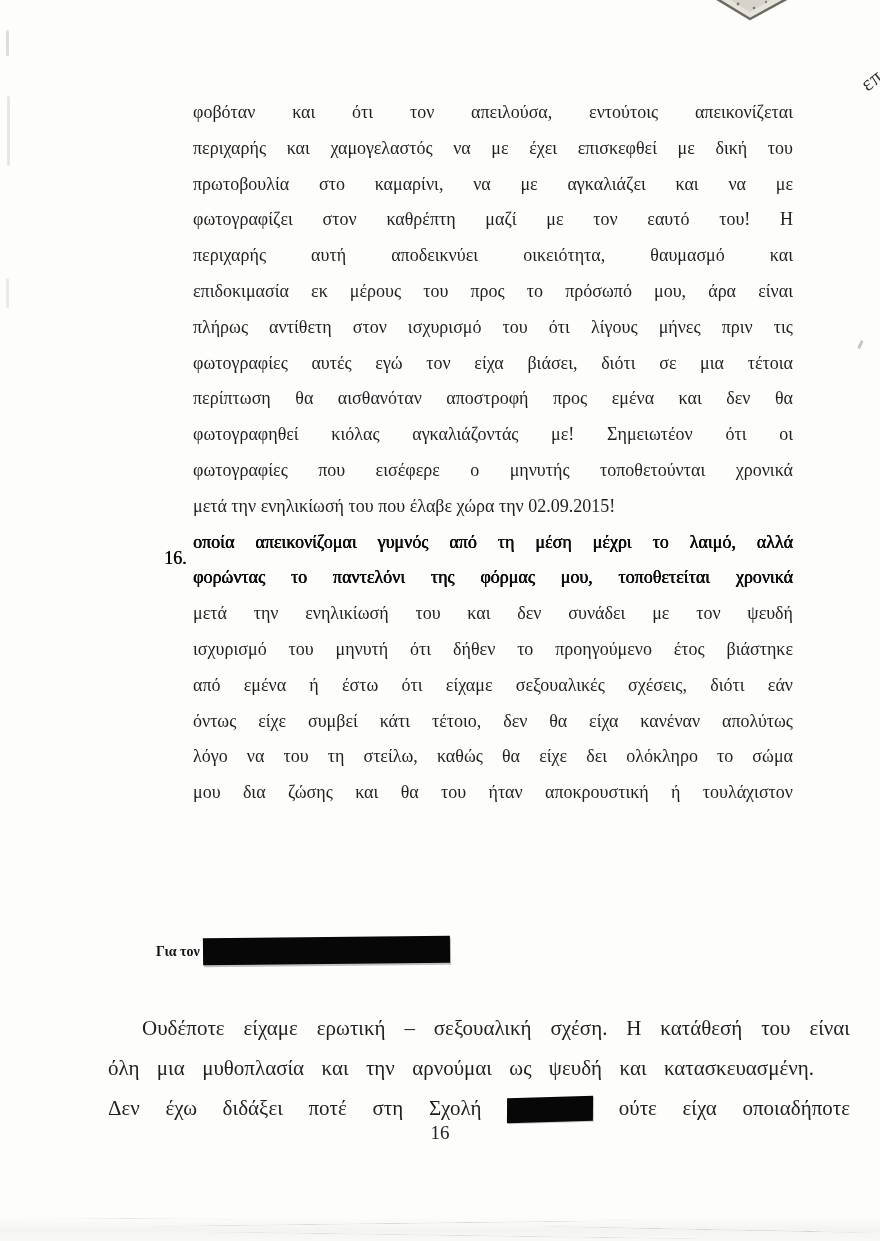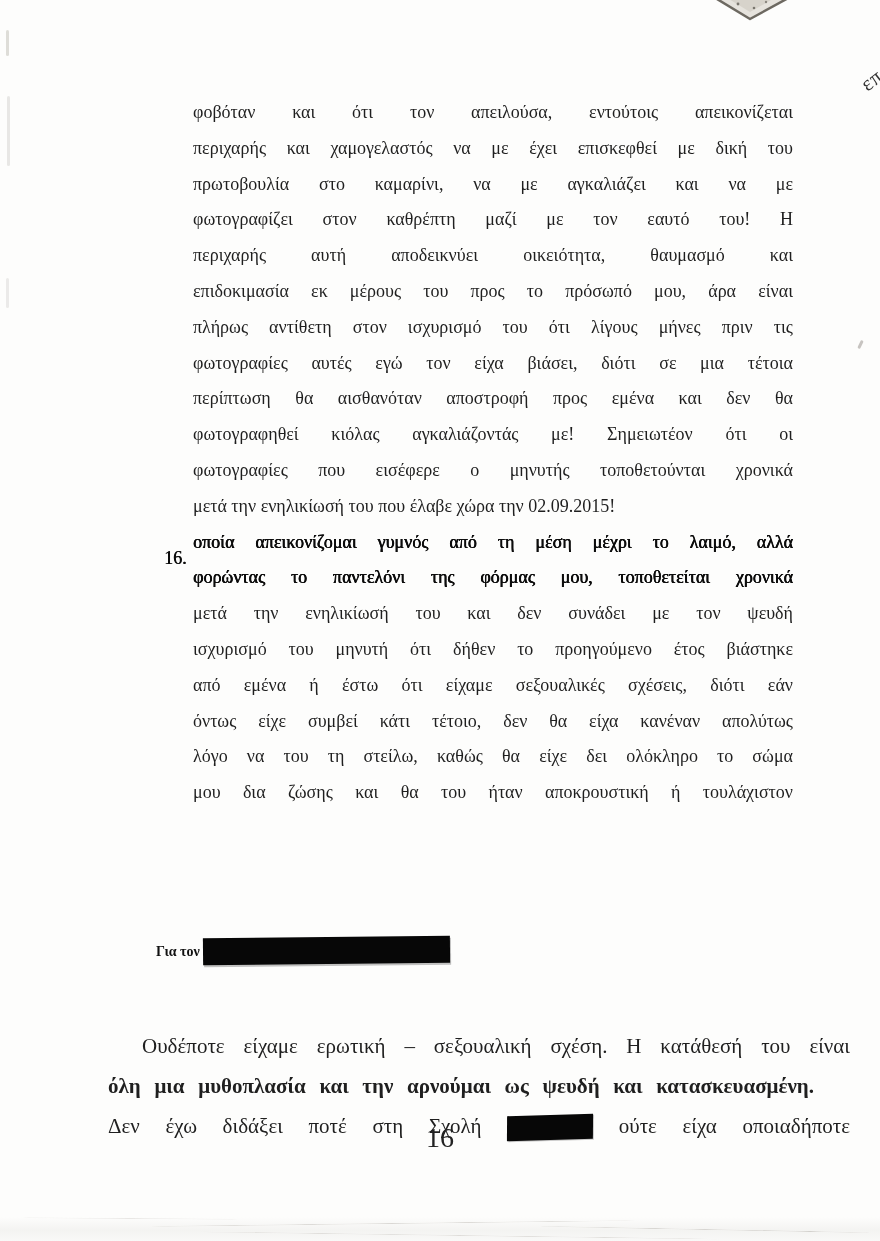--- a/index.html
+++ b/index.html
@@ -40,26 +40,26 @@
   .redaction-small{
     width:86px;height:25px;vertical-align:-7px;
     transform:rotate(-1.6deg) skewX(-2deg);
     box-shadow:1px 1px 0 rgba(90,90,90,.3);
   }
   
   .final-para{
     position:absolute;left:108px;top:1008px;width:742px;
     font-size:21px;line-height:40px;
   }
-  .fline1{text-align:justify;text-align-last:justify;text-indent:34px;margin-top:18px;}
-  .fline2{text-align:justify;text-align-last:justify;padding-right:36px;box-sizing:border-box;font-weight:bold;}
+  .fline1{text-align:justify;text-align-last:justify;text-indent:34px;}
+  .fline2{text-align:justify;text-align-last:justify;padding-right:36px;box-sizing:border-box;}
   .fline3{text-align:justify;text-align-last:justify;}
   .page-number{
     position:absolute;top:1122px;left:0;width:100%;
-    text-align:center;font-size:28px;color:#222;
+    text-align:center;font-size:19px;color:#222;
   }
   
   .stamp-fragment{position:absolute;top:-4px;left:708px;}
   .edge-note{
     position:absolute;top:64px;right:-14px;
     transform:rotate(-38deg);
     font-size:21px;color:#333;letter-spacing:1px;
   }
   .edge-tick{
     position:absolute;top:340px;right:18px;width:3px;height:9px;

